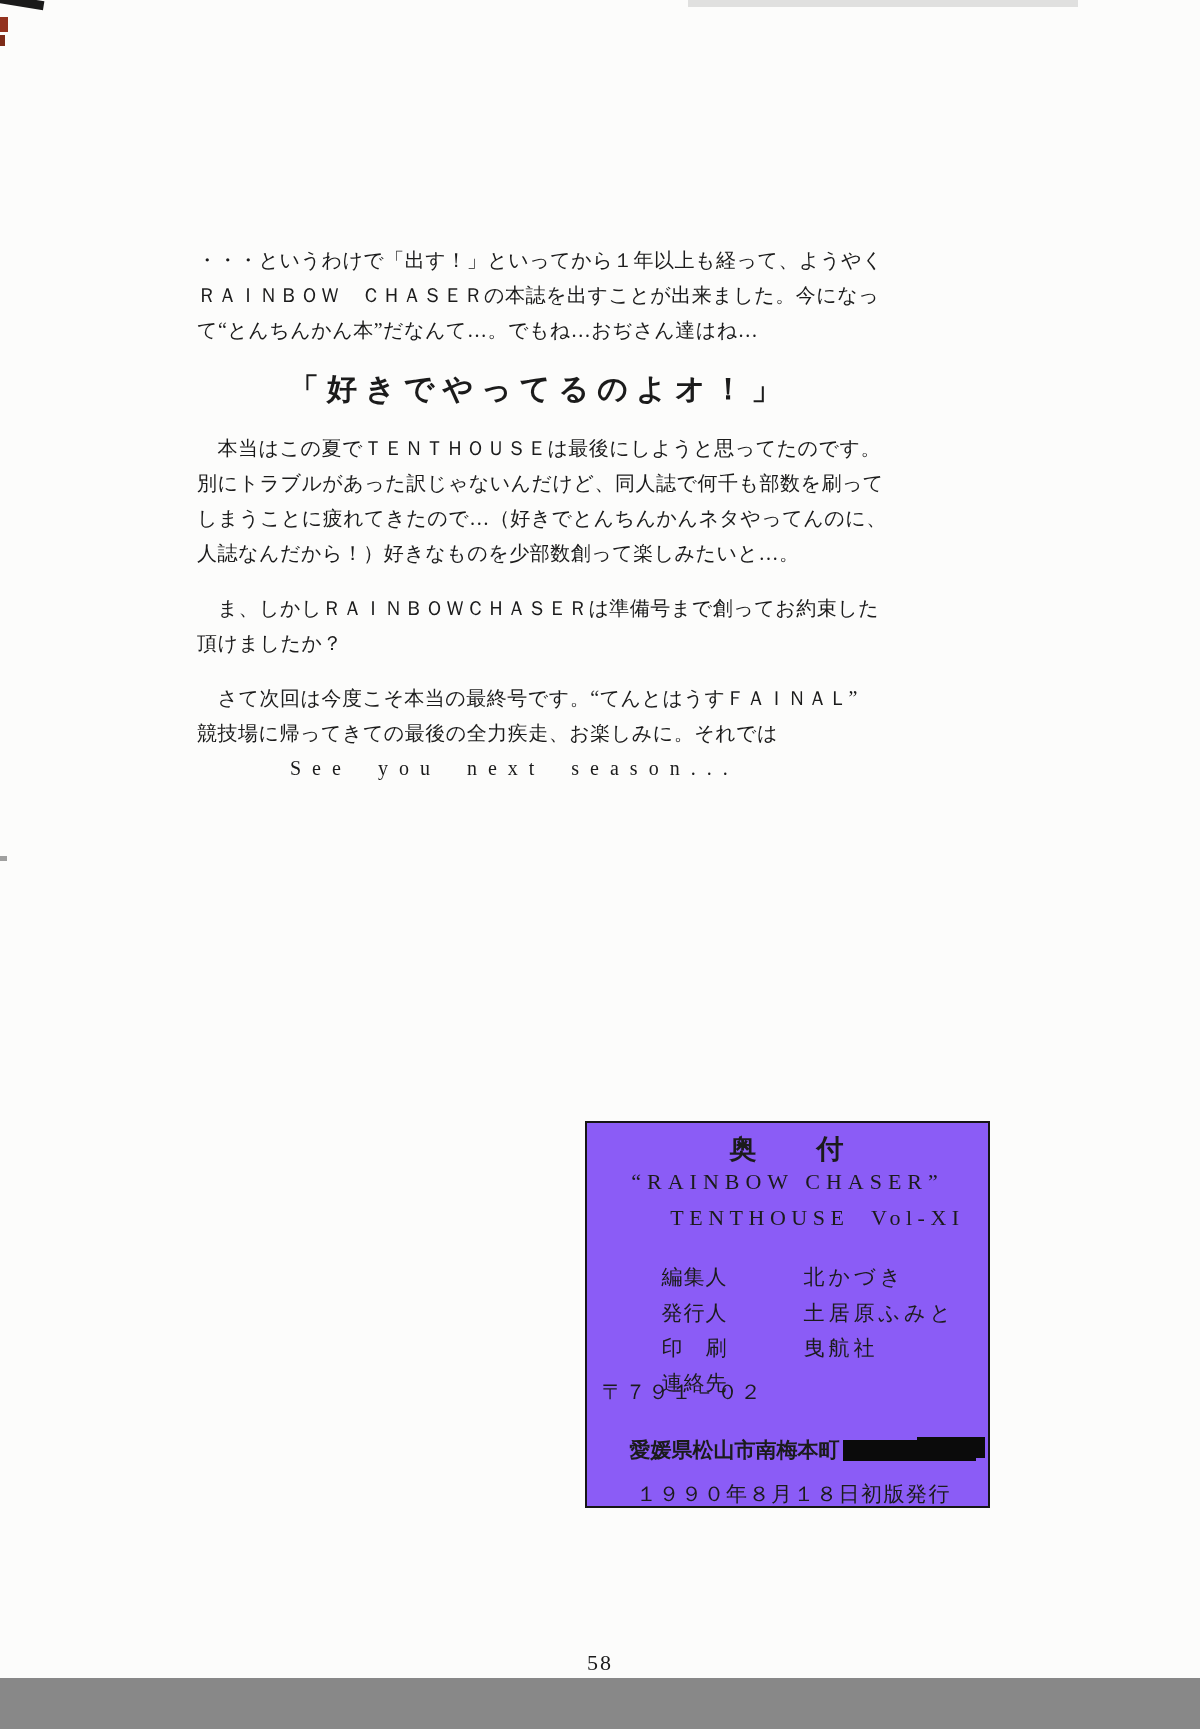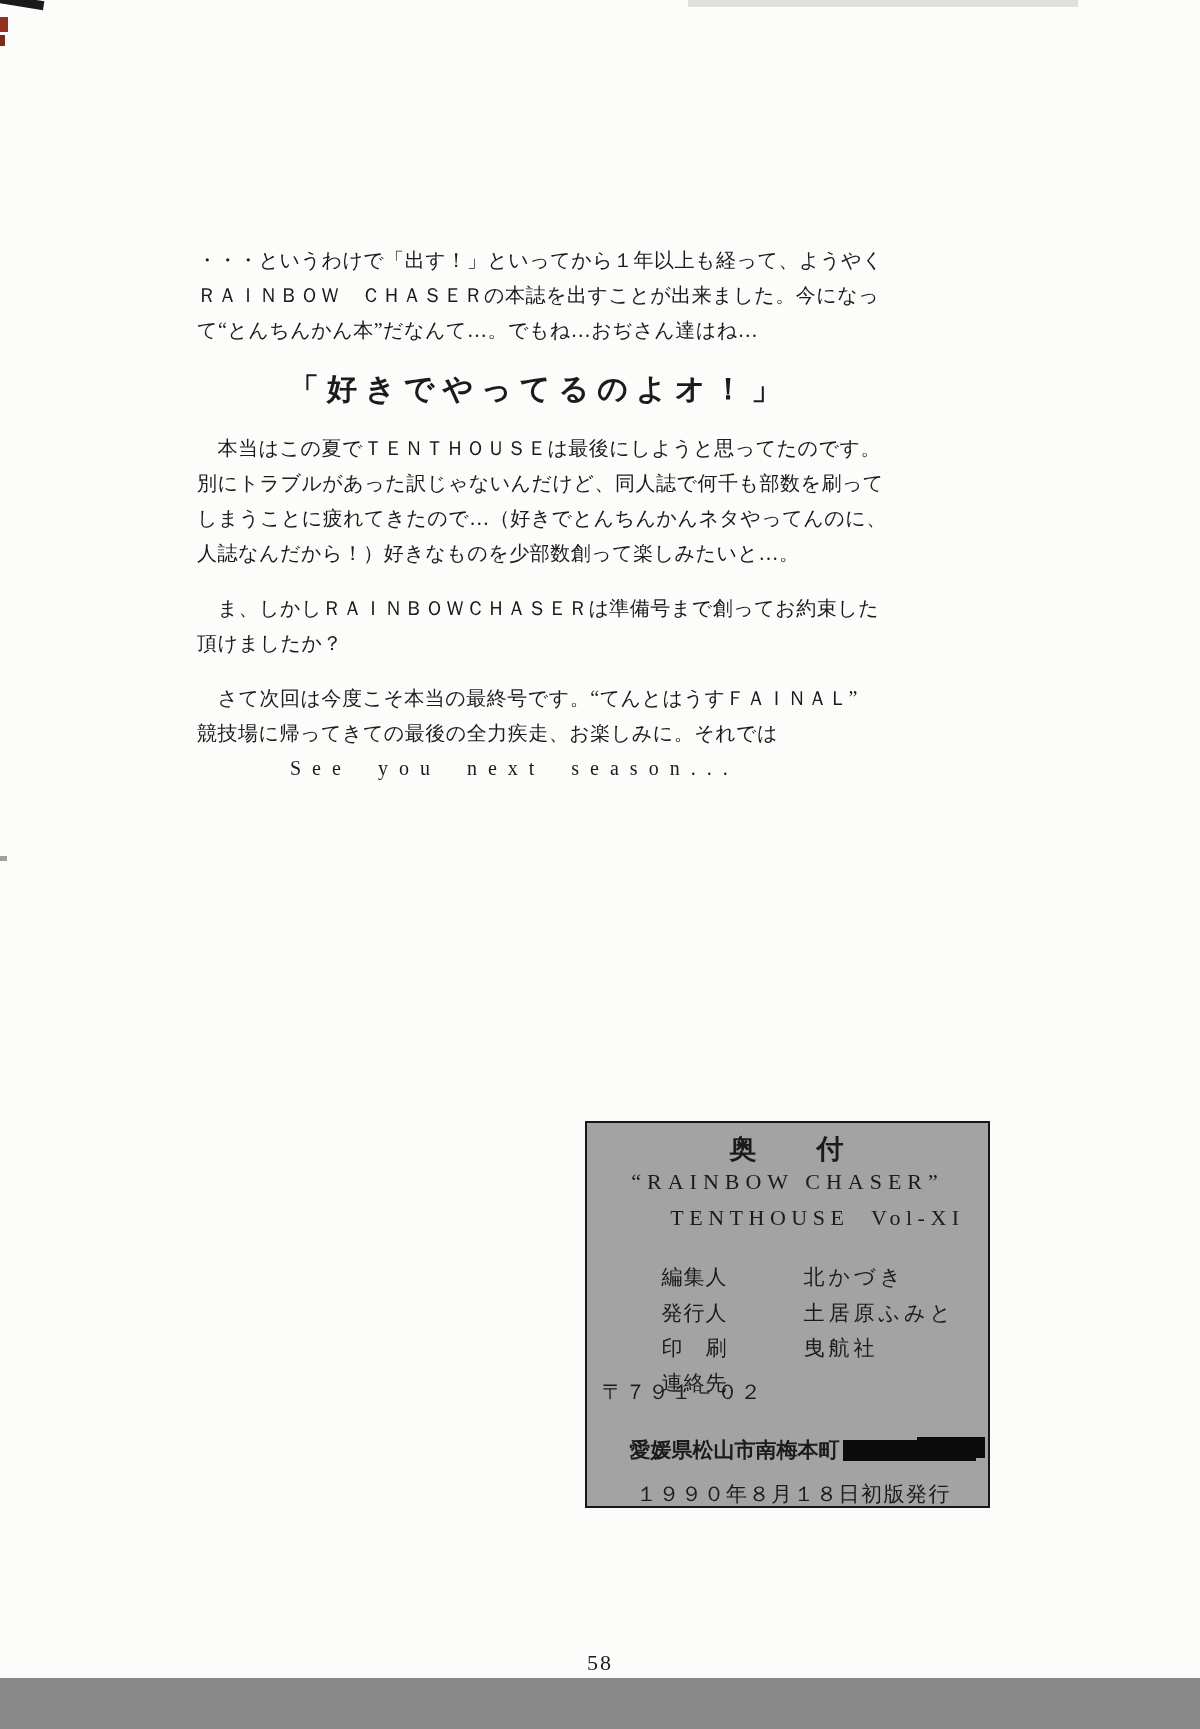--- a/index.html
+++ b/index.html
@@ -38,21 +38,21 @@
     margin-left:93px;
     white-space:pre;
   }
 
   
   .colophon {
     position:absolute;
     left:585px; top:1121px;
     width:401px; height:383px;
     border:2px solid #161616;
-    background:#a3a3a3;
+    background:#8b5cf6;
     font-size:21px;
   }
   .c-title {
     position:absolute; top:8px; left:0; right:0;
     text-align:center;
     font-size:27px; font-weight:bold; letter-spacing:2px;
     white-space:pre;
   }
   .c-series {
     position:absolute; top:46px; left:0; right:0;

